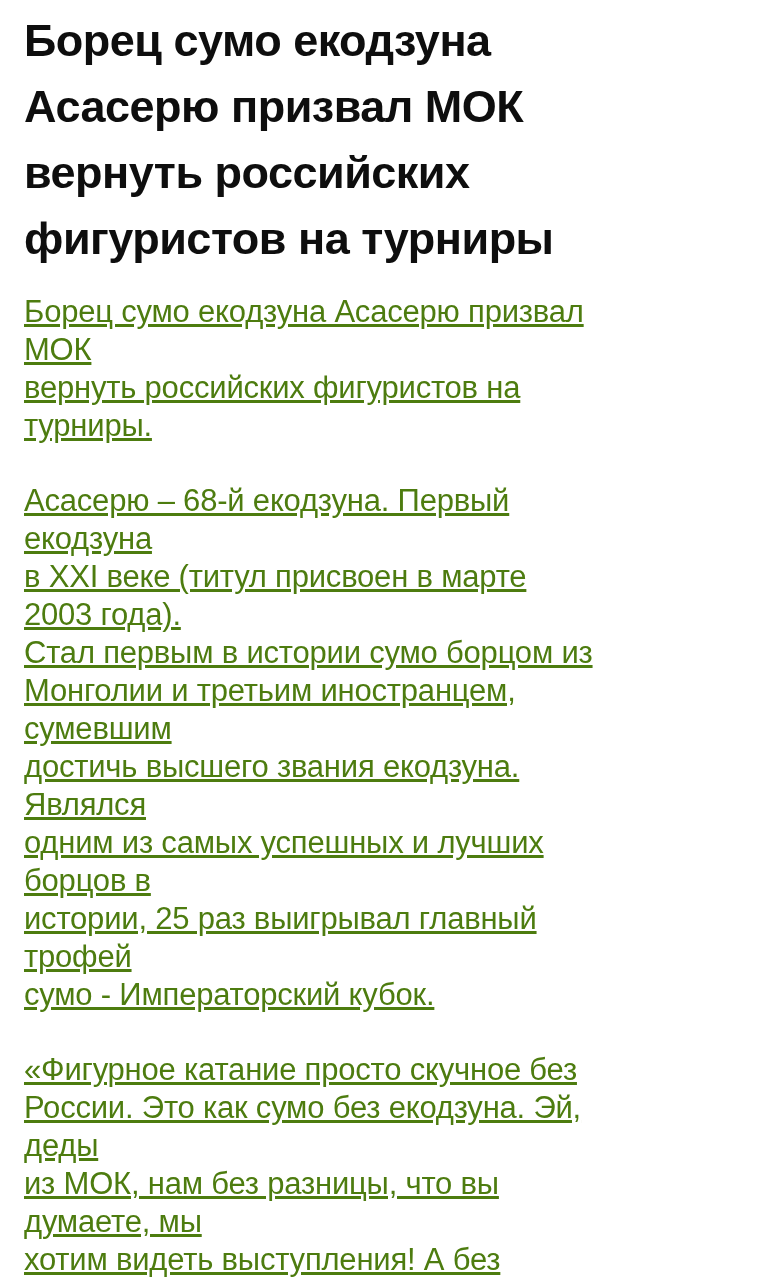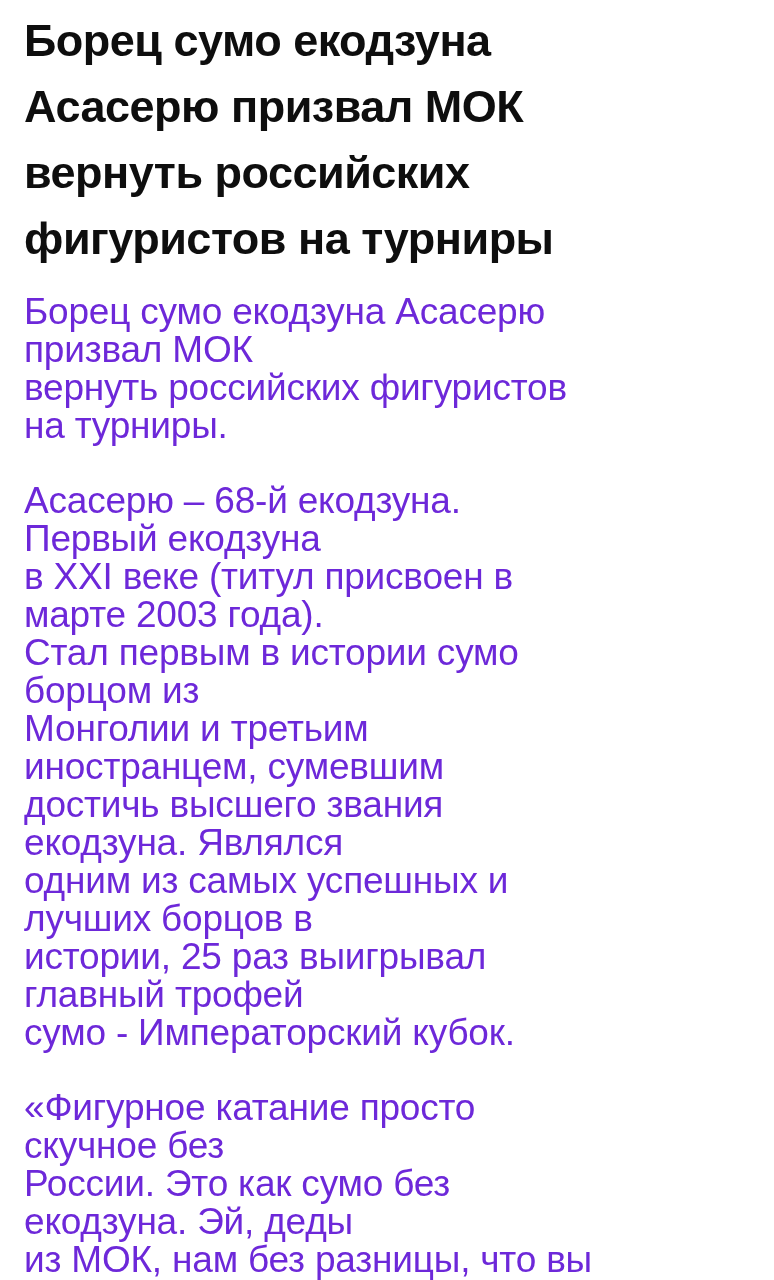--- a/index.html
+++ b/index.html
@@ -17,26 +17,27 @@
     .headline {
       font-size: 45px;
       line-height: 66px;
       font-weight: 700;
       letter-spacing: -0.5px;
       color: #0e0e0e;
       white-space: pre-line;
     }
     .paragraph {
       margin-top: 37px;
-      font-size: 37px;
+      font-size: 31px;
       line-height: 38px;
       font-weight: 400;
       letter-spacing: -0.2px;
-      color: #6d28d9;
+      color: #4d7c0f;
       white-space: pre-line;
+      text-decoration: underline;
     }
     .paragraph.first {
       margin-top: 21px;
     }
   </style>
 </head>
 <body>
 
 <div class="article">
   <h1 class="headline">Борец сумо екодзуна

